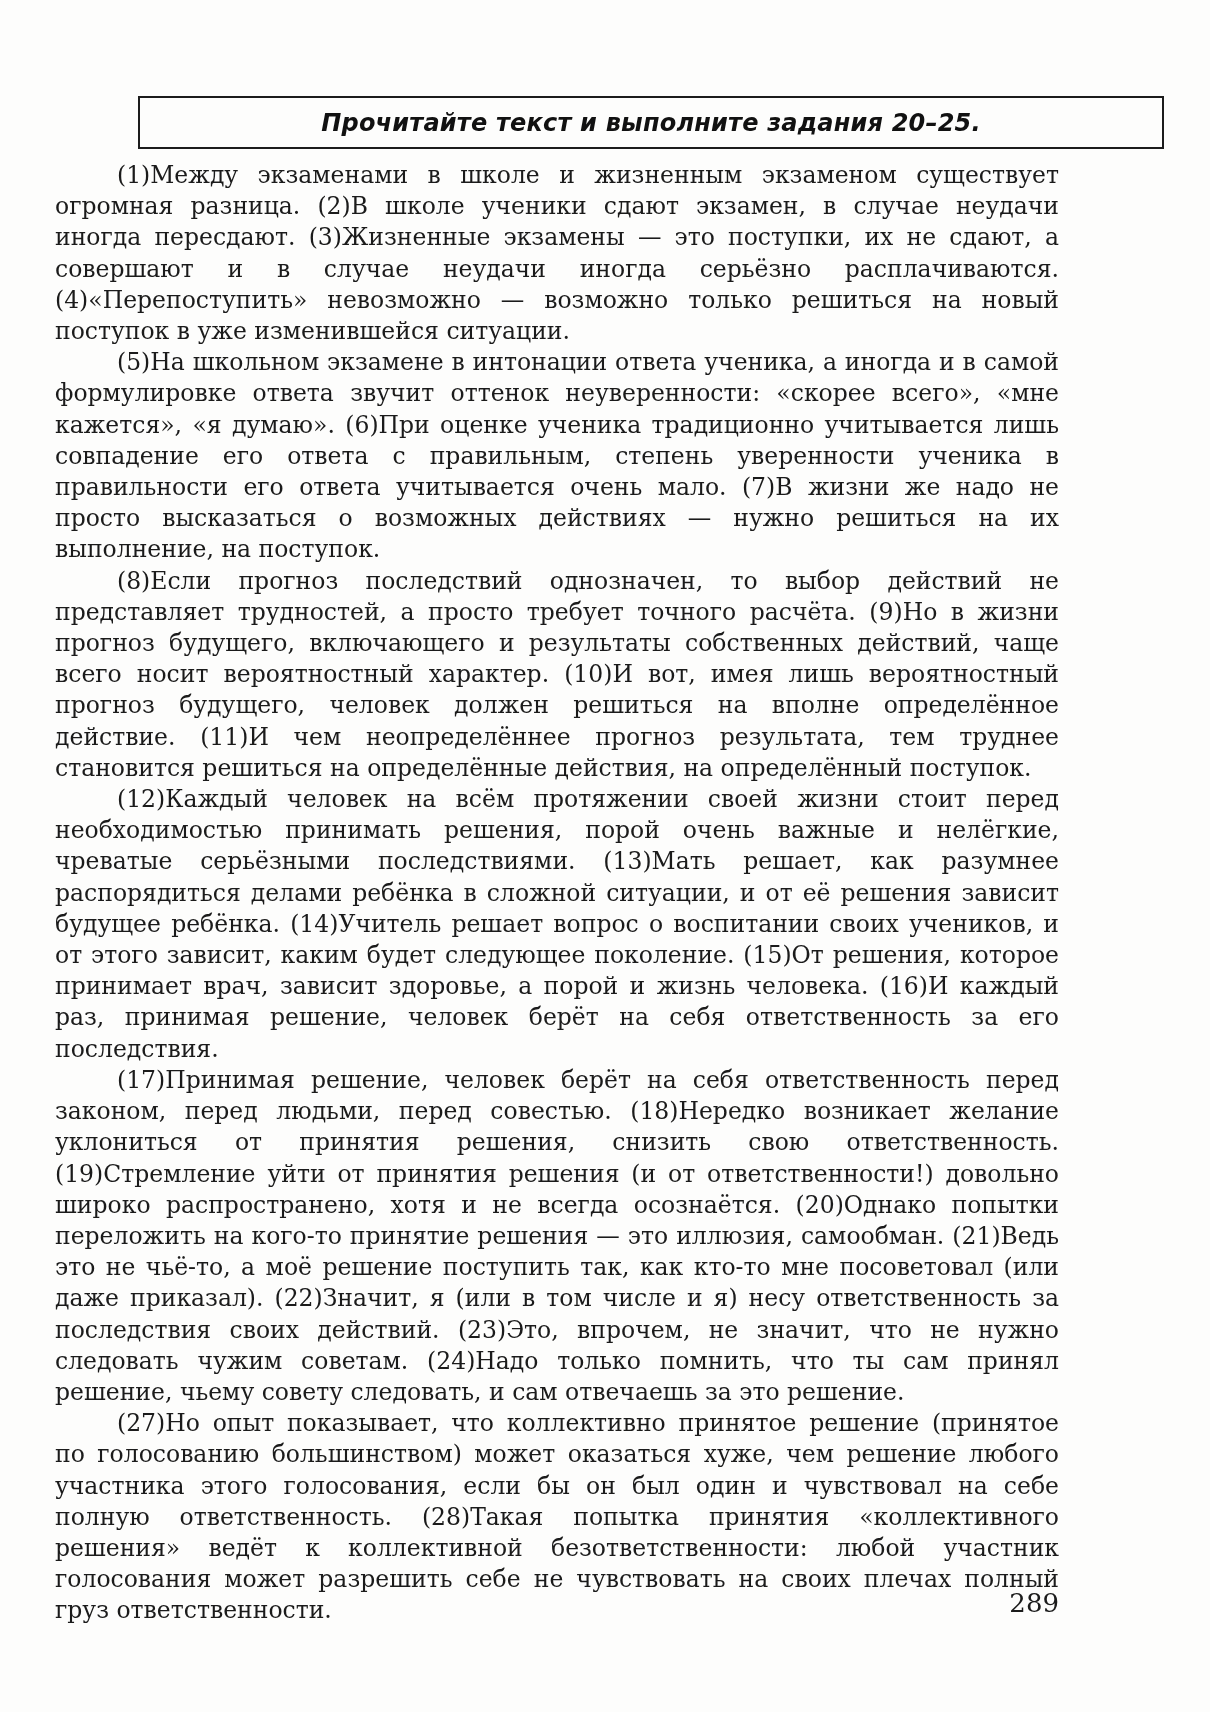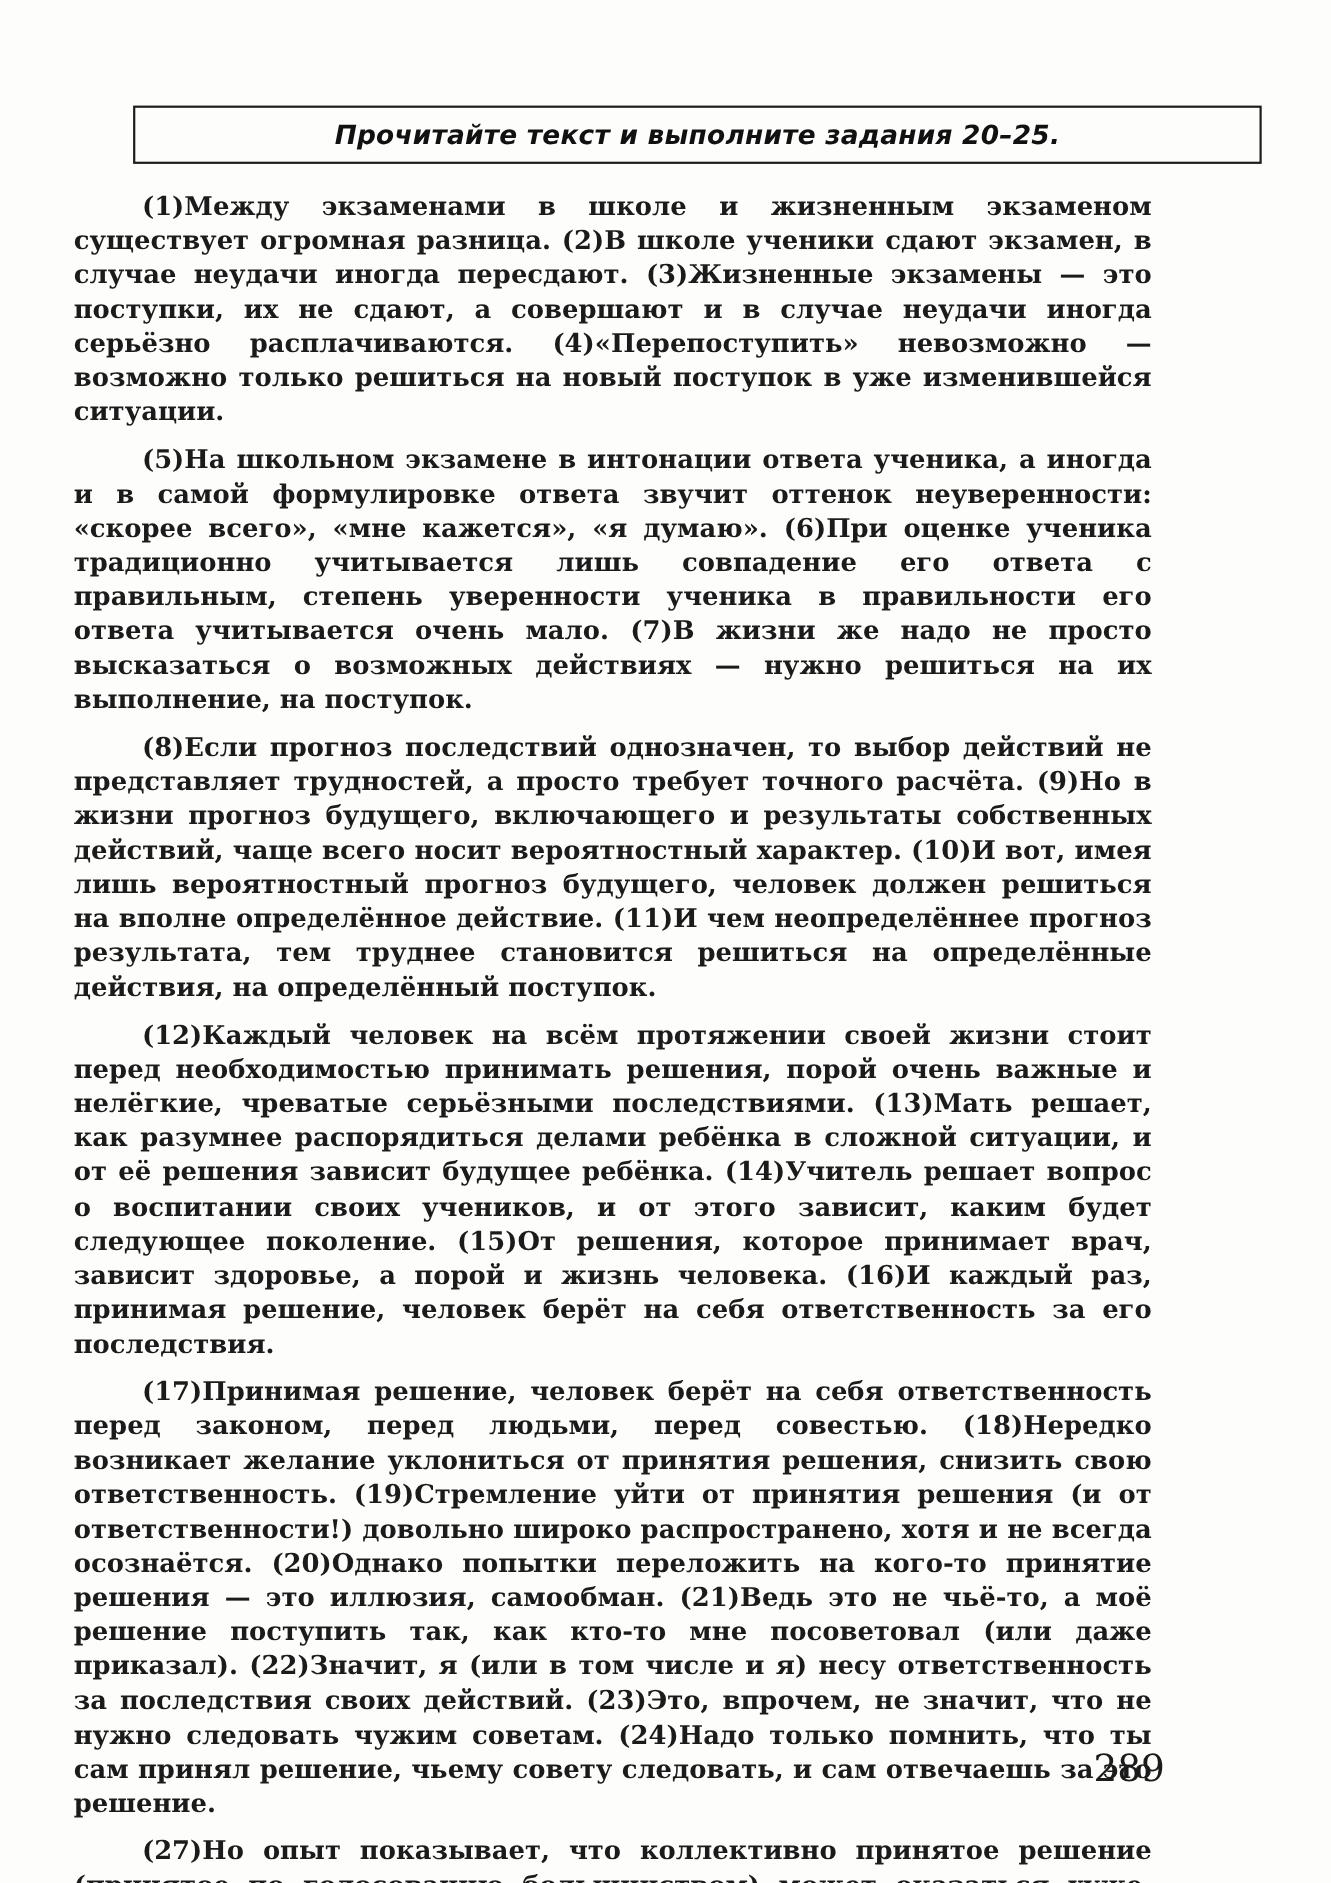--- a/index.html
+++ b/index.html
@@ -11,21 +11,21 @@
     position: relative;
     width: 1210px;
     height: 1712px;
     background: #fdfdfc;
     color: #1b1b1b;
     overflow: hidden;
     font-family: "DejaVu Serif", "Liberation Serif", serif;
   }
   .instruction-box {
     position: absolute;
-    left: 121px;
+    left: 138px;
     top: 96px;
     width: 1026px;
     height: 53px;
     border: 2px solid #1c1c1c;
     box-sizing: border-box;
     display: flex;
     align-items: center;
     justify-content: center;
     background: #fdfdfc;
   }
@@ -42,32 +42,31 @@
     position: absolute;
     left: 55px;
     top: 160px;
     width: 1004px;
     font-size: 23.5px;
     line-height: 31.2px;
     text-align: justify;
     color: #1b1b1b;
   }
   .text-body p {
-    margin: 12px;
+    margin: 0;
     padding: 0;
     text-indent: 62px;
-    font-weight: bold;
   }
   .page-number {
     position: absolute;
     top: 1588px;
     left: 55px;
     width: 1004px;
     text-align: right;
-    font-size: 34px;
+    font-size: 26px;
     color: #1b1b1b;
   }
 </style>
 </head>
 <body>
 
 <div class="page">
 
   <div class="instruction-box">
     <span class="instruction-text">Прочитайте текст и выполните задания 20–25.</span>

